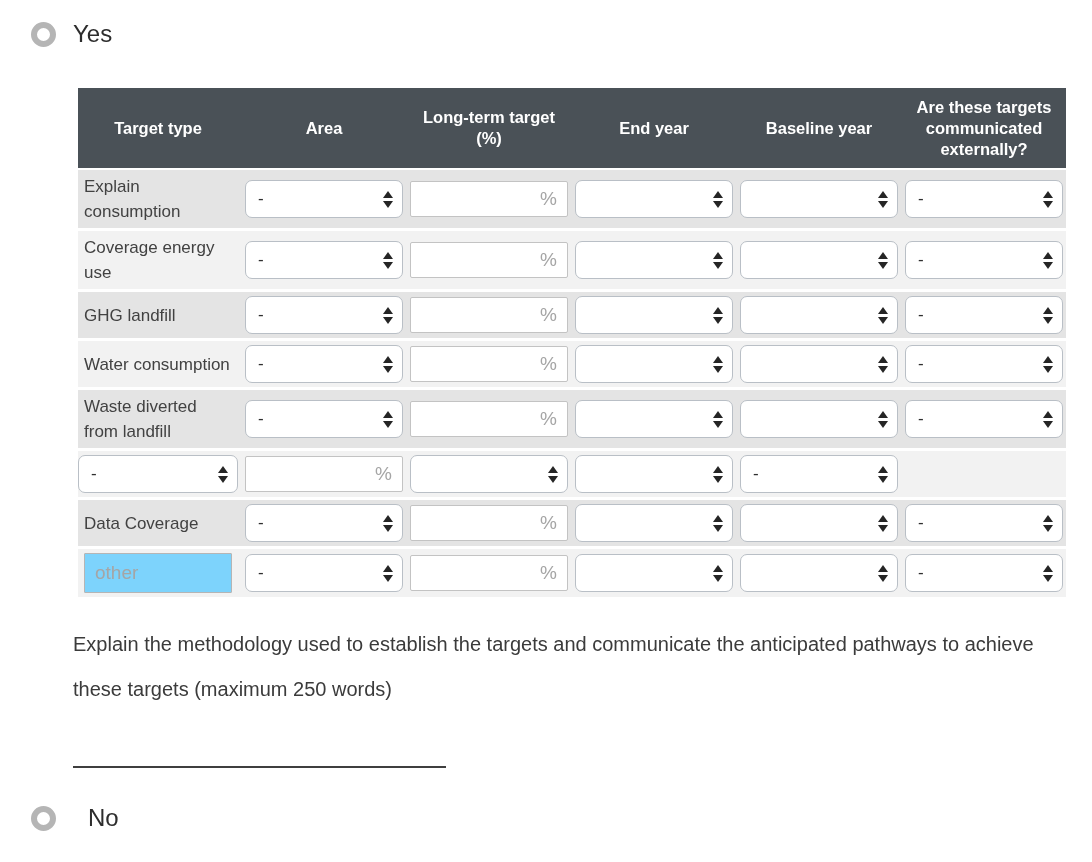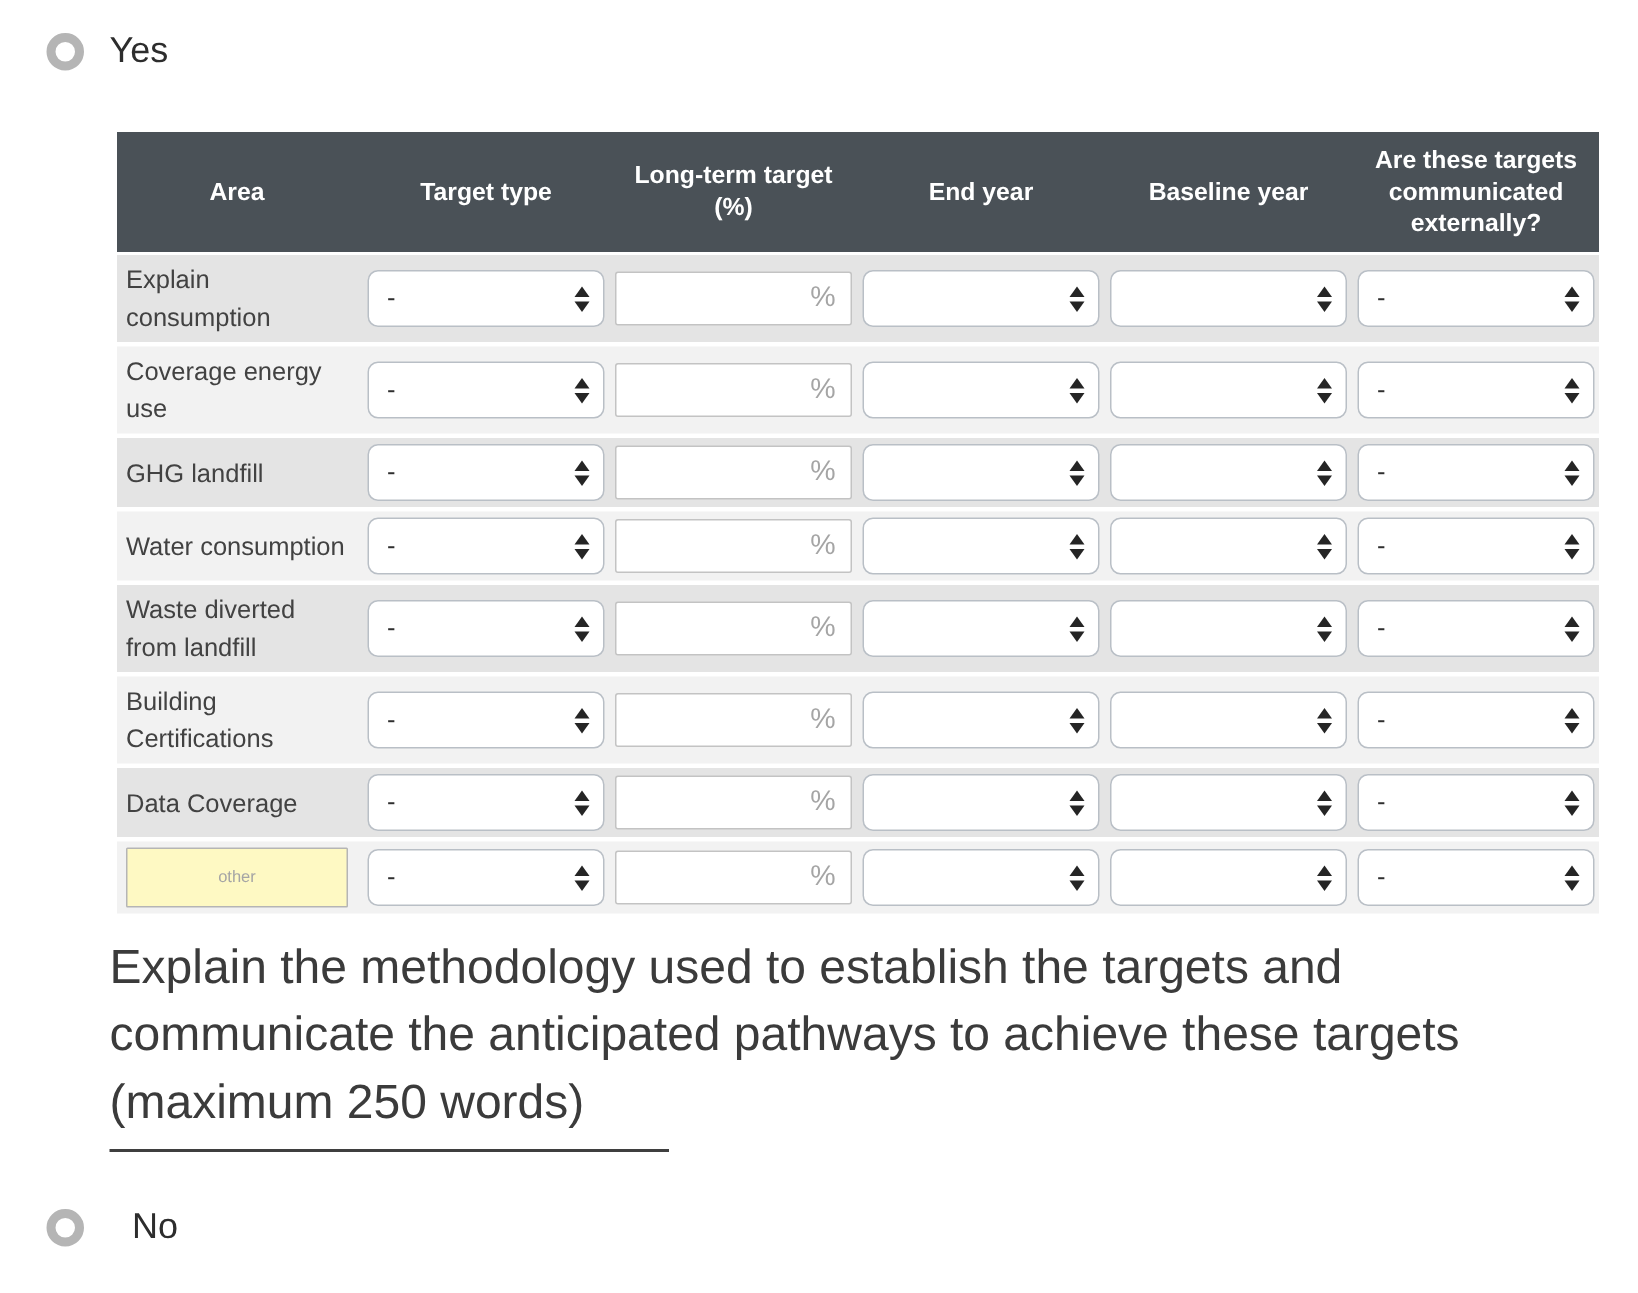--- a/index.html
+++ b/index.html
@@ -64,47 +64,47 @@
   .spinner .up{border-bottom:7px solid #252525;}
   .spinner .down{border-top:7px solid #252525;}
   .pct-input{
     width:100%;height:36px;box-sizing:border-box;
     background:#fff;border:1px solid var(--input-border);border-radius:2px;
     text-align:right;padding:0 10px;font-size:19px;color:#333;
     font-family:"Liberation Sans", sans-serif;
   }
   .area-input{
     width:100%;height:40px;box-sizing:border-box;
-    background:#fef9c3;border:1px solid #b5b5b5;border-radius:1px;
-    text-align:center;padding:0 10px;font-size:11px;color:#333;
+    background:#7dd3fc;border:1px solid #b5b5b5;border-radius:1px;
+    text-align:left;padding:0 10px;font-size:19px;color:#333;
     font-family:"Liberation Sans", sans-serif;
   }
   input::placeholder{color:var(--placeholder-text);opacity:1;}
   
   .question{
     position:absolute;top:622px;left:73px;width:985px;margin:0;
-    font-size:32px;line-height:45px;color:#3b3b3b;
+    font-size:20px;line-height:45px;color:#3b3b3b;
   }
   .answer-line{
     position:absolute;top:746px;left:73px;width:373px;height:20px;
     border-bottom:2px solid #3f3f3f;cursor:text;
   }
 </style>
 </head>
 <body>
 
 <label class="radio-row" id="radio-yes">
   <span class="radio-circle"></span>
   <span class="radio-label">Yes</span>
 </label>
 
 <div class="targets-table">
   <div class="thead">
+    <div class="th">Target type</div>
     <div class="th">Area</div>
-    <div class="th">Target type</div>
     <div class="th">Long-term target (%)</div>
     <div class="th">End year</div>
     <div class="th">Baseline year</div>
     <div class="th">Are these targets communicated externally?</div>
   </div>
   <div id="table-body">
   <div class="trow odd">
     <div class="cell area-cell">
       <span class="area-label">Explain consumption</span>
 
@@ -328,24 +328,20 @@
         <span class="sel-val">-</span>
         <span class="spinner">
               <i class="up"></i>
               <i class="down"></i>
             </span>
       </div>
     </div>
   </div>
 
   <div class="trow even">
-    <div class="cell area-cell">
-      <span class="area-label">Building Certifications</span>
-
-    </div>
     <div class="cell">
       <div class="select" tabindex="0">
         <span class="sel-val">-</span>
         <span class="spinner">
               <i class="up"></i>
               <i class="down"></i>
             </span>
       </div>
     </div>
     <div class="cell">

